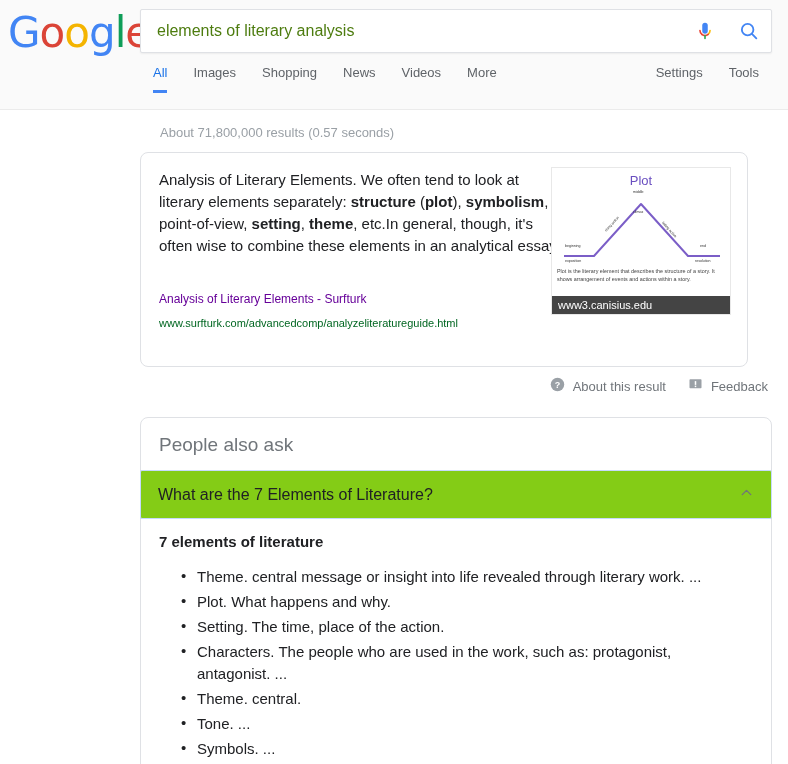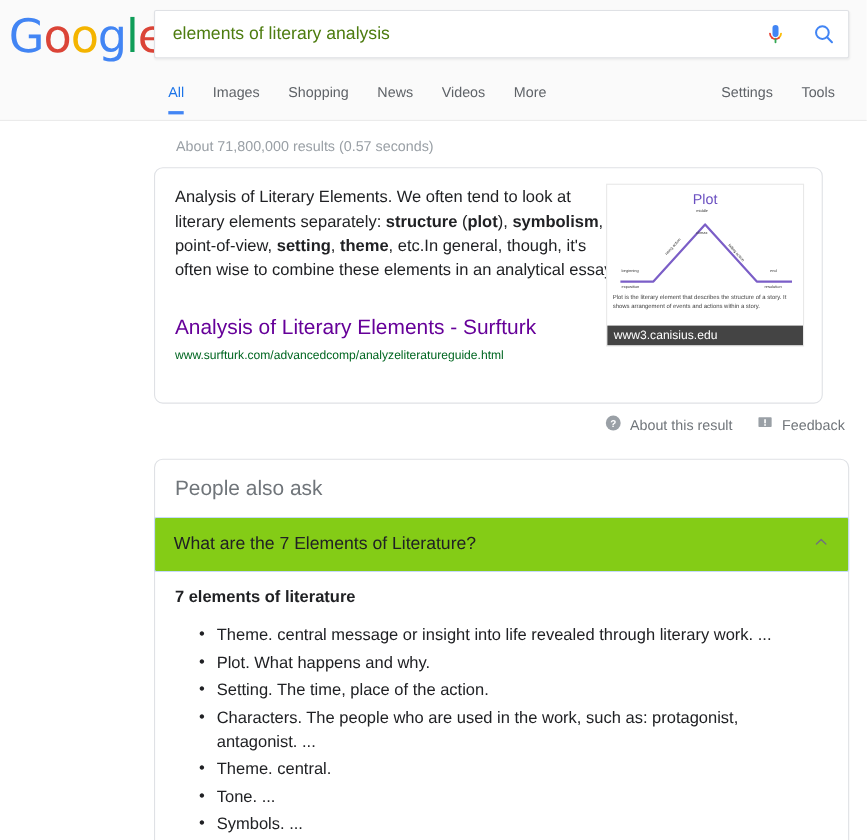--- a/index.html
+++ b/index.html
@@ -66,21 +66,21 @@
     display: flex;
     align-items: center;
     justify-content: center;
     cursor: pointer;
   }
 
   
   .nav {
     position: absolute;
     left: 140px;
-    top: 68px;
+    top: 57px;
     right: 16px;
     height: 42px;
     display: flex;
     align-items: flex-start;
   }
   .nav-left { display: flex; }
   .nav-right {
     margin-left: auto;
     display: flex;
   }
@@ -138,21 +138,21 @@
     color: #202124;
     width: 408px;
   }
   .snippet-text b { font-weight: 700; }
 
   .snippet-link-block {
     margin-top: 30px;
     width: 430px;
   }
   .snippet-title {
-    font-size: 19px;
+    font-size: 12px;
     line-height: 24px;
     color: #660099;
     cursor: pointer;
   }
   .snippet-url {
     font-size: 11px;
     line-height: 20px;
     color: #006621;
     margin-top: 2px;
   }

